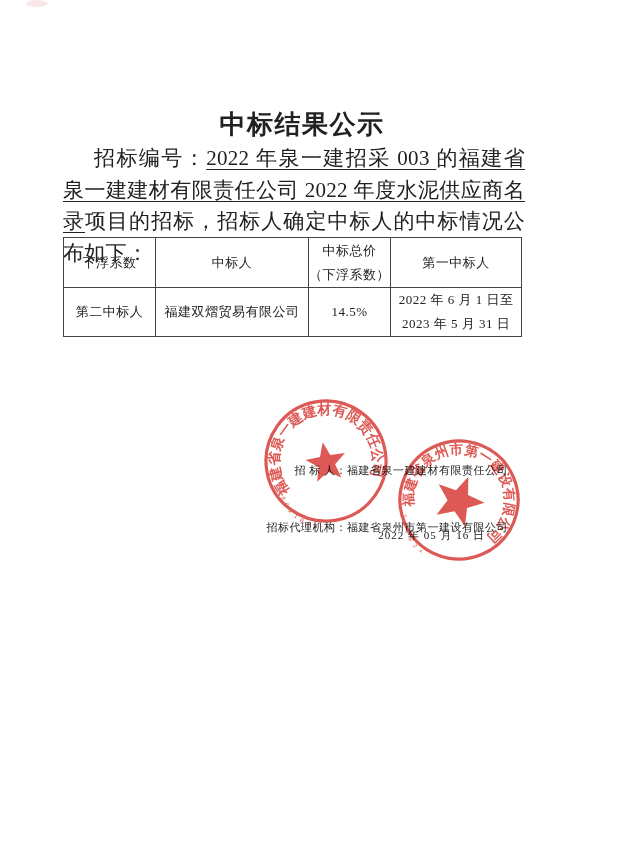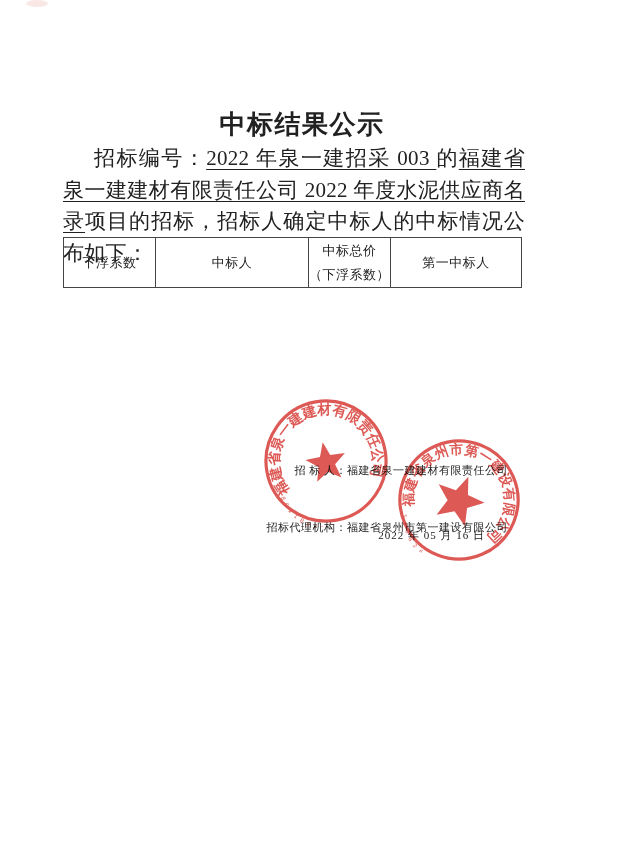--- a/index.html
+++ b/index.html
@@ -110,20 +110,27 @@
         <col style="width:131px">
     </colgroup>
     <tbody>
       <tr class="row-header">
         <th>下浮系数</th>
         <th>中标人</th>
         <th>中标总价
 （下浮系数）</th>
         <th>第一中标人</th>
       </tr>
+      <tr class="row-2">
+        <td>第二中标人</td>
+        <td>福建双熠贸易有限公司</td>
+        <td>14.5%</td>
+        <td>2022 年 6 月 1 日至
+2023 年 5 月 31 日</td>
+      </tr>
     </tbody>
   </table>
 
   <div class="sig sig-bidder">招 标 人：福建省泉一建建材有限责任公司</div>
   <div class="sig sig-agency">招标代理机构：福建省泉州市第一建设有限公司</div>
   <div class="sig sig-date">2022 年 05 月 16 日</div>
 
   <div class="seal seal-a">
     <svg viewBox="0 0 128 128">
       <circle cx="64" cy="64" r="60" fill="none" stroke-width="3.2" stroke="#d8423d"></circle>

